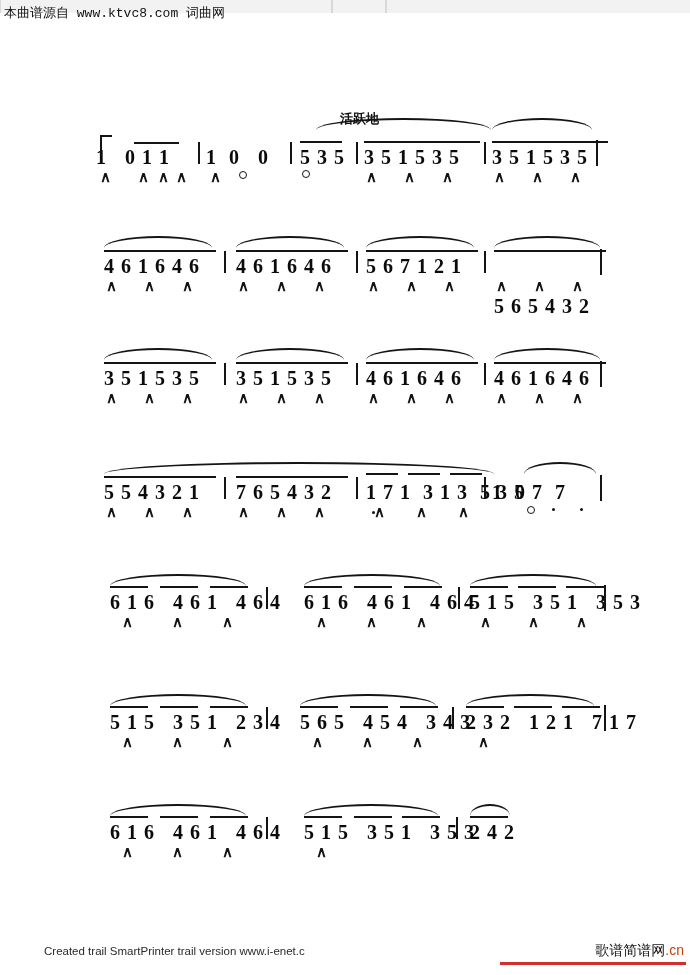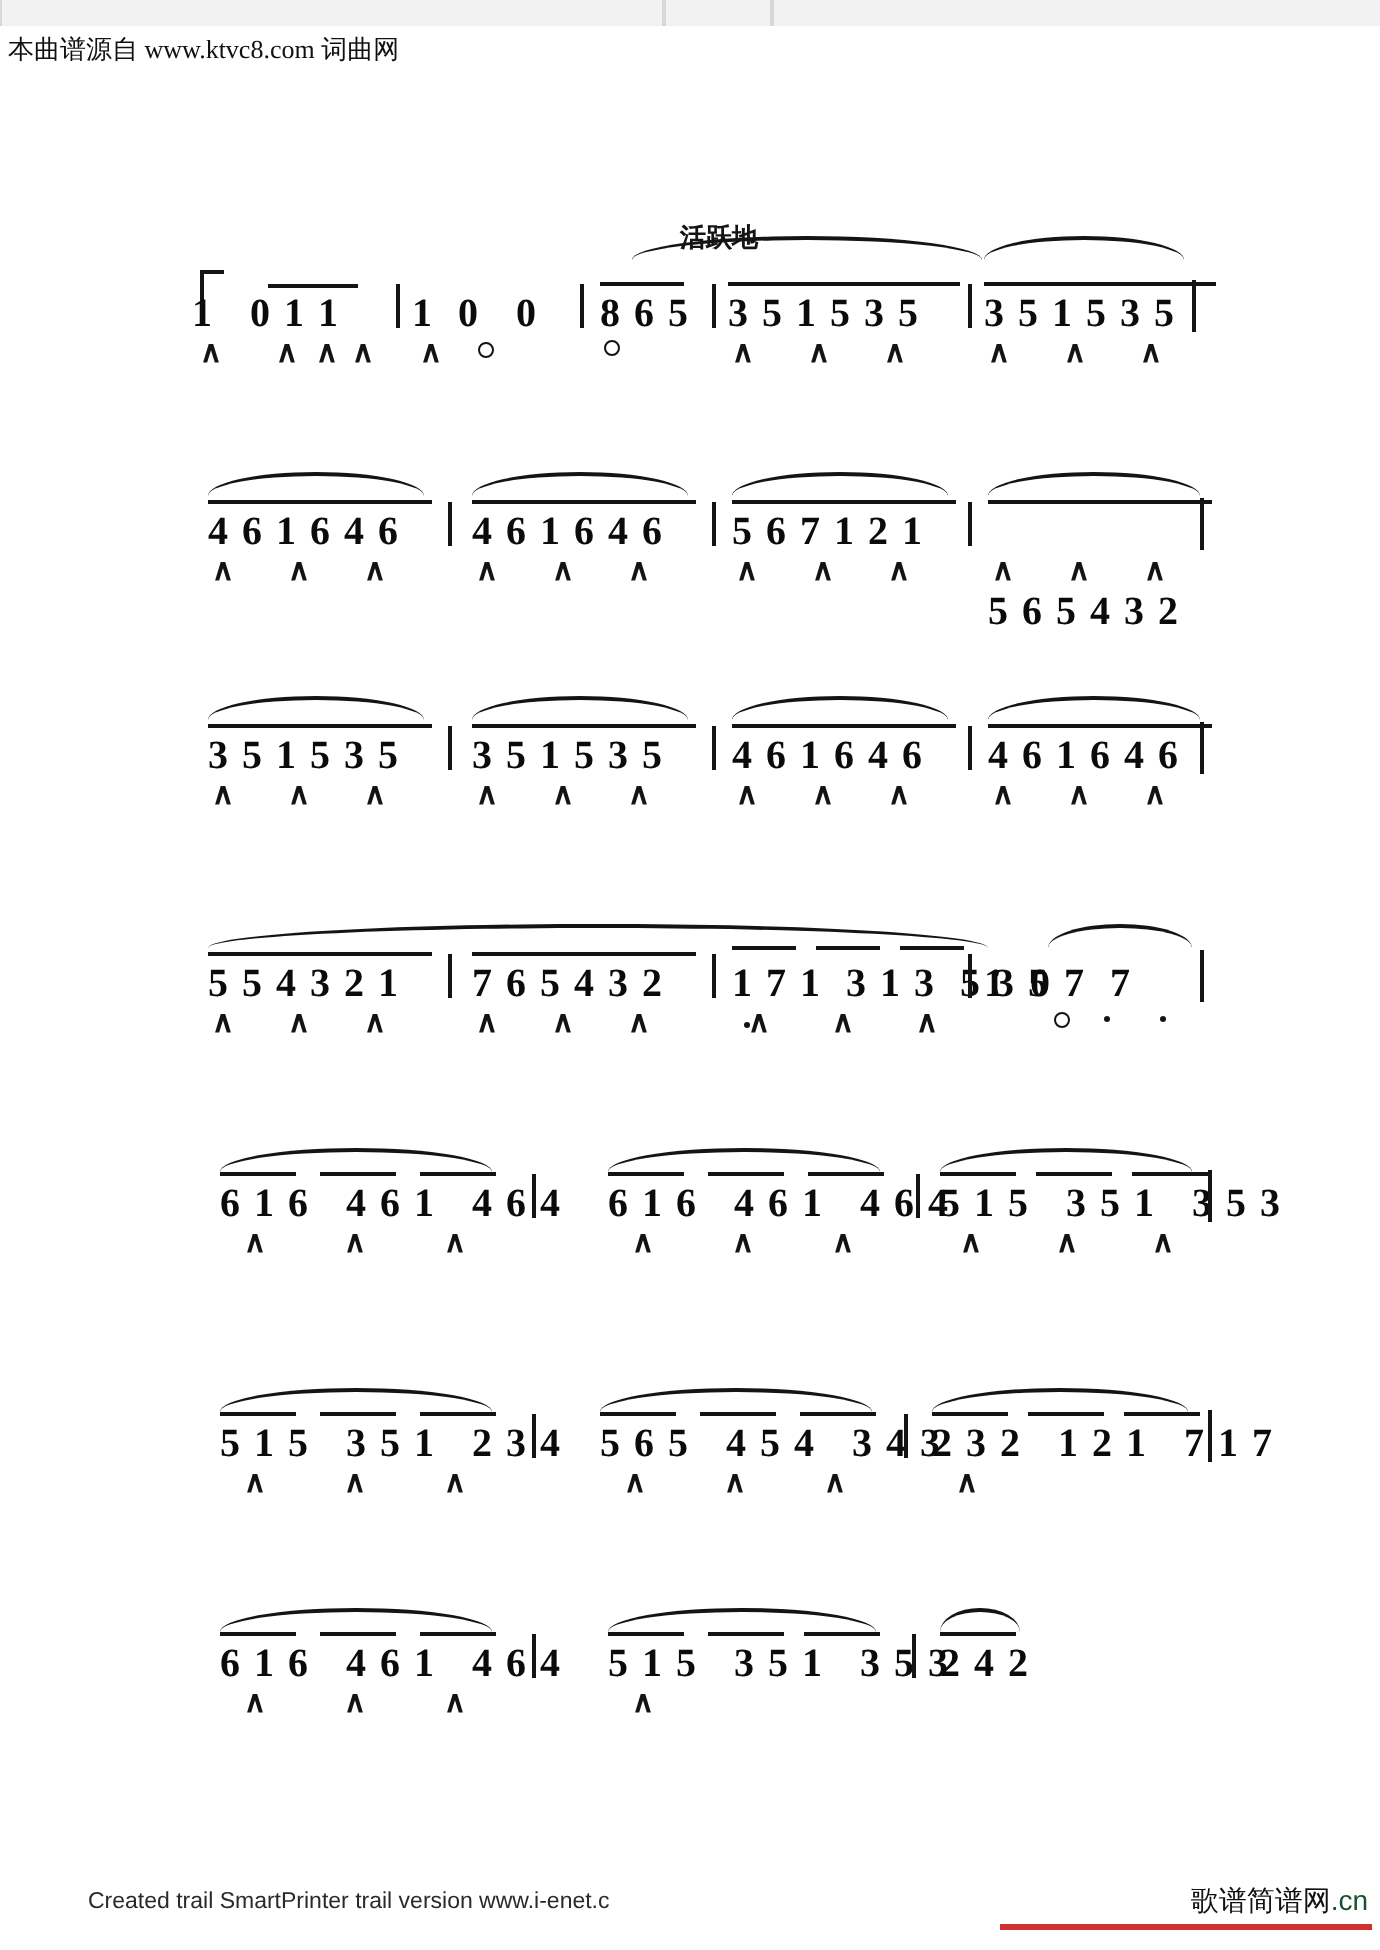--- a/index.html
+++ b/index.html
@@ -27,22 +27,22 @@
     position: absolute;
     top: 0;
     height: 13px;
     background: #f2f2f2;
     border-left: 1px solid #d8d8d8;
     border-right: 1px solid #d8d8d8;
   }
   #source-line {
     position: absolute;
     left: 4px;
-    top: 16px;
-    font-family: Liberation Serif, serif;
+    top: 4px;
+    font-family: Liberation Mono, monospace;
     font-size: 13px;
     color: #111;
     letter-spacing: 0px;
     white-space: nowrap;
   }
 
   
   #score {
     position: absolute;
     left: 0;
@@ -136,21 +136,21 @@
   #footer-brand {
     position: absolute;
     right: 6px;
     top: 942px;
     font-family: "Liberation Sans", sans-serif;
     font-size: 14px;
     color: #1a1a1a;
     white-space: nowrap;
   }
   #footer-brand .cn { color: #111; }
-  #footer-brand .dotcn { color: #14532d; text-align: center; }
+  #footer-brand .dotcn { color: #c2410c; text-align: center; }
   #footer-rule {
     position: absolute;
     right: 4px;
     top: 962px;
     width: 186px;
     height: 3px;
     background: #d03030;
   }
 </style>
 </head>
@@ -181,21 +181,21 @@
     <div class="caret" style="left:176px; top:170px;">∧</div>
 
     <div class="bar" style="left:198px; top:142px; height:22px;"></div>
 
     <div class="group big" style="left:206px; top:146px;">1&nbsp;&nbsp;0&nbsp;&nbsp;&nbsp;0</div>
     <div class="caret" style="left:210px; top:170px;">∧</div>
     <div class="ocircle" style="left:239px; top:171px;"></div>
 
     <div class="bar" style="left:290px; top:142px; height:22px;"></div>
 
-    <div class="group big" style="left:300px; top:146px;">8 6 5</div>
+    <div class="group big" style="left:300px; top:146px;">5 3 5</div>
     <div class="beam" style="left:300px; top:141px; width:42px;"></div>
     <div class="ocircle" style="left:302px; top:170px;"></div>
 
     <div class="bar" style="left:356px; top:142px; height:22px;"></div>
 
     <div class="slur" style="left:316px; top:118px; width:175px;"></div>
 
     <div class="group big" style="left:364px; top:146px;">3 5 1 5 3 5</div>
     <div class="beam" style="left:364px; top:141px; width:116px;"></div>
     <div class="caret" style="left:366px; top:170px;">∧</div>

